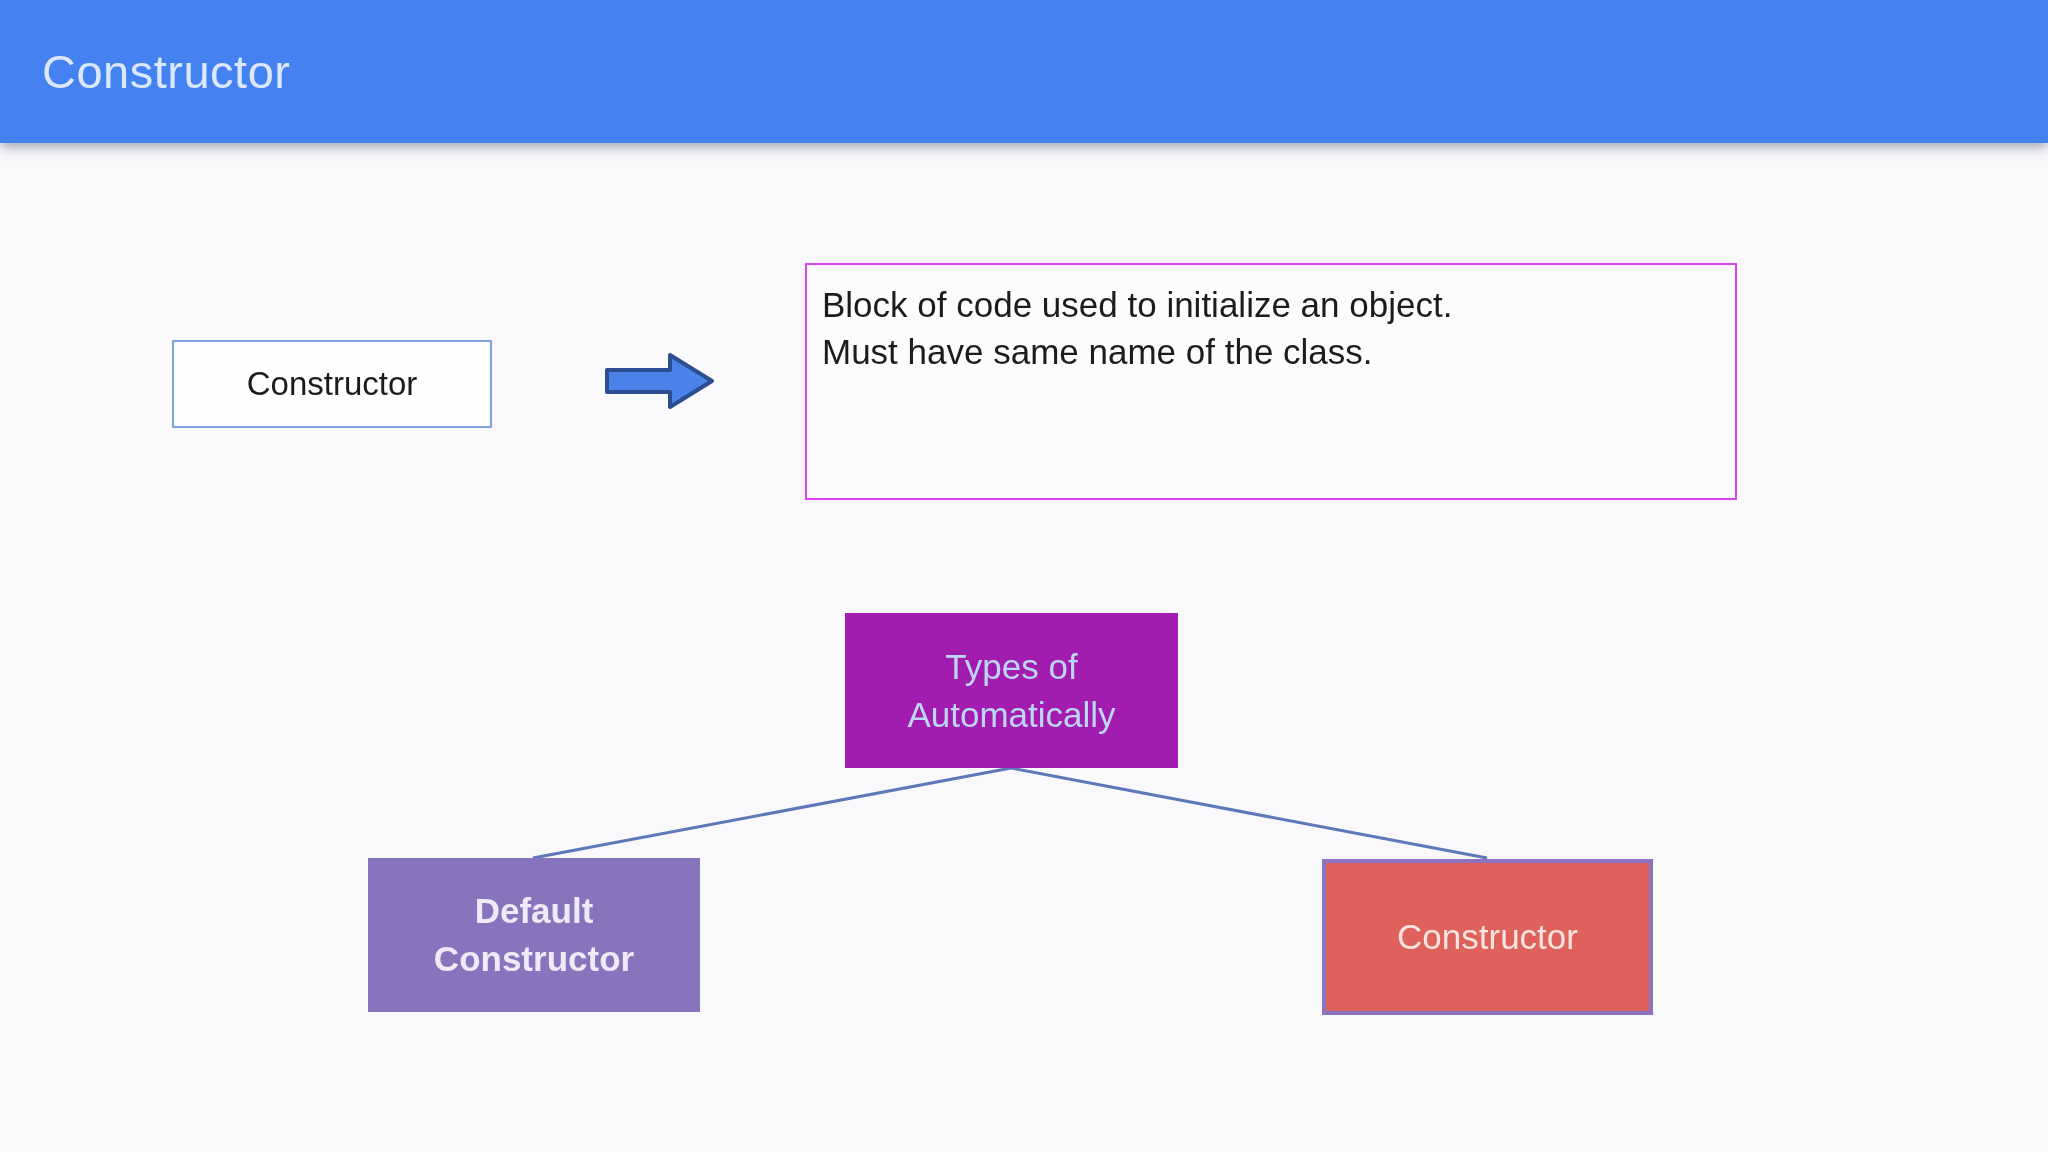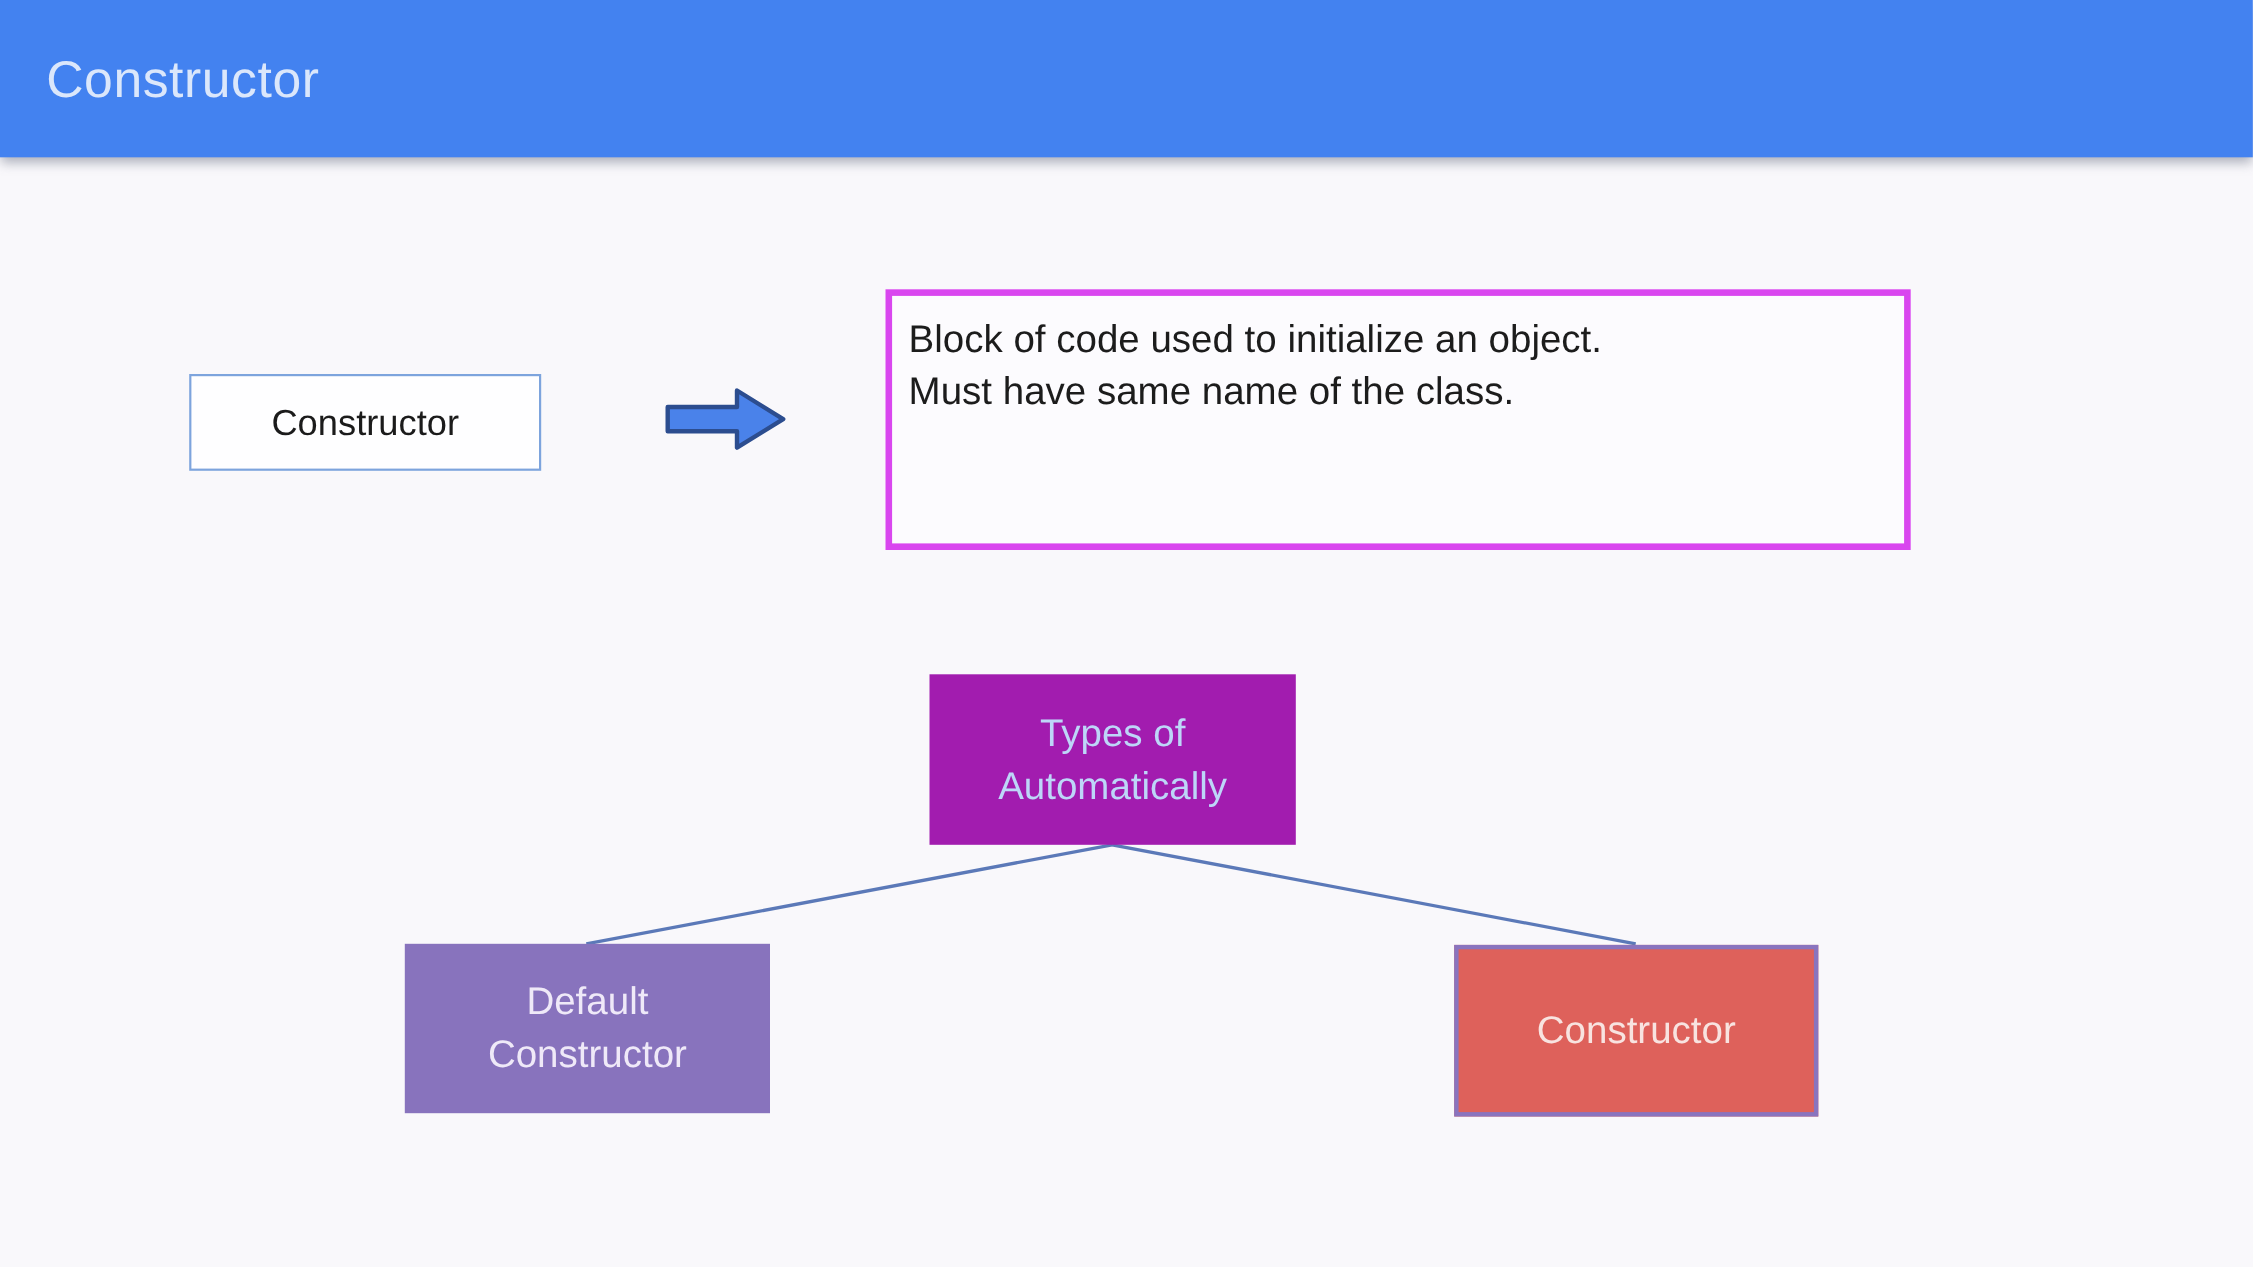--- a/index.html
+++ b/index.html
@@ -25,39 +25,39 @@
     position:absolute;left:172px;top:340px;width:320px;height:88px;
     box-sizing:border-box;border:2px solid #7da4dd;background:#fefeff;
     display:flex;align-items:center;justify-content:center;
     font-size:33px;color:#1b1b1b;
   }
   .arrow-wrap{
     position:absolute;left:602px;top:350px;width:116px;height:62px;
   }
   .definition-box{
     position:absolute;left:805px;top:263px;width:932px;height:237px;
-    box-sizing:border-box;border:6px solid #d946ef;background:#fcfbfe;
+    box-sizing:border-box;border:2px solid #d946ef;background:#fcfbfe;
     padding:16px 12px 0 15px;
   }
   .definition-box .def-line{
     font-size:35px;line-height:47px;color:#1c1c1c;white-space:nowrap;
   }
   
   .node{
     position:absolute;box-sizing:border-box;
     display:flex;flex-direction:column;align-items:center;justify-content:center;
     text-align:center;font-size:35px;line-height:48px;
   }
   .node-root{
     left:845px;top:613px;width:333px;height:155px;
     background:#a21caf;color:#bdd6f8;
   }
   .node-default{
     left:368px;top:858px;width:332px;height:154px;
-    background:#8873bd;color:#efe9f8;
+    background:#8873bd;color:#efe9f8;font-weight:bold;
   }
   .node-param{
     left:1322px;top:859px;width:331px;height:156px;
     background:#de615b;border:4px solid #8a74be;color:#f8e3e0;
   }
   .connector-svg{
     position:absolute;left:0;top:0;width:2048px;height:1152px;
     pointer-events:none;
   }
 </style>

